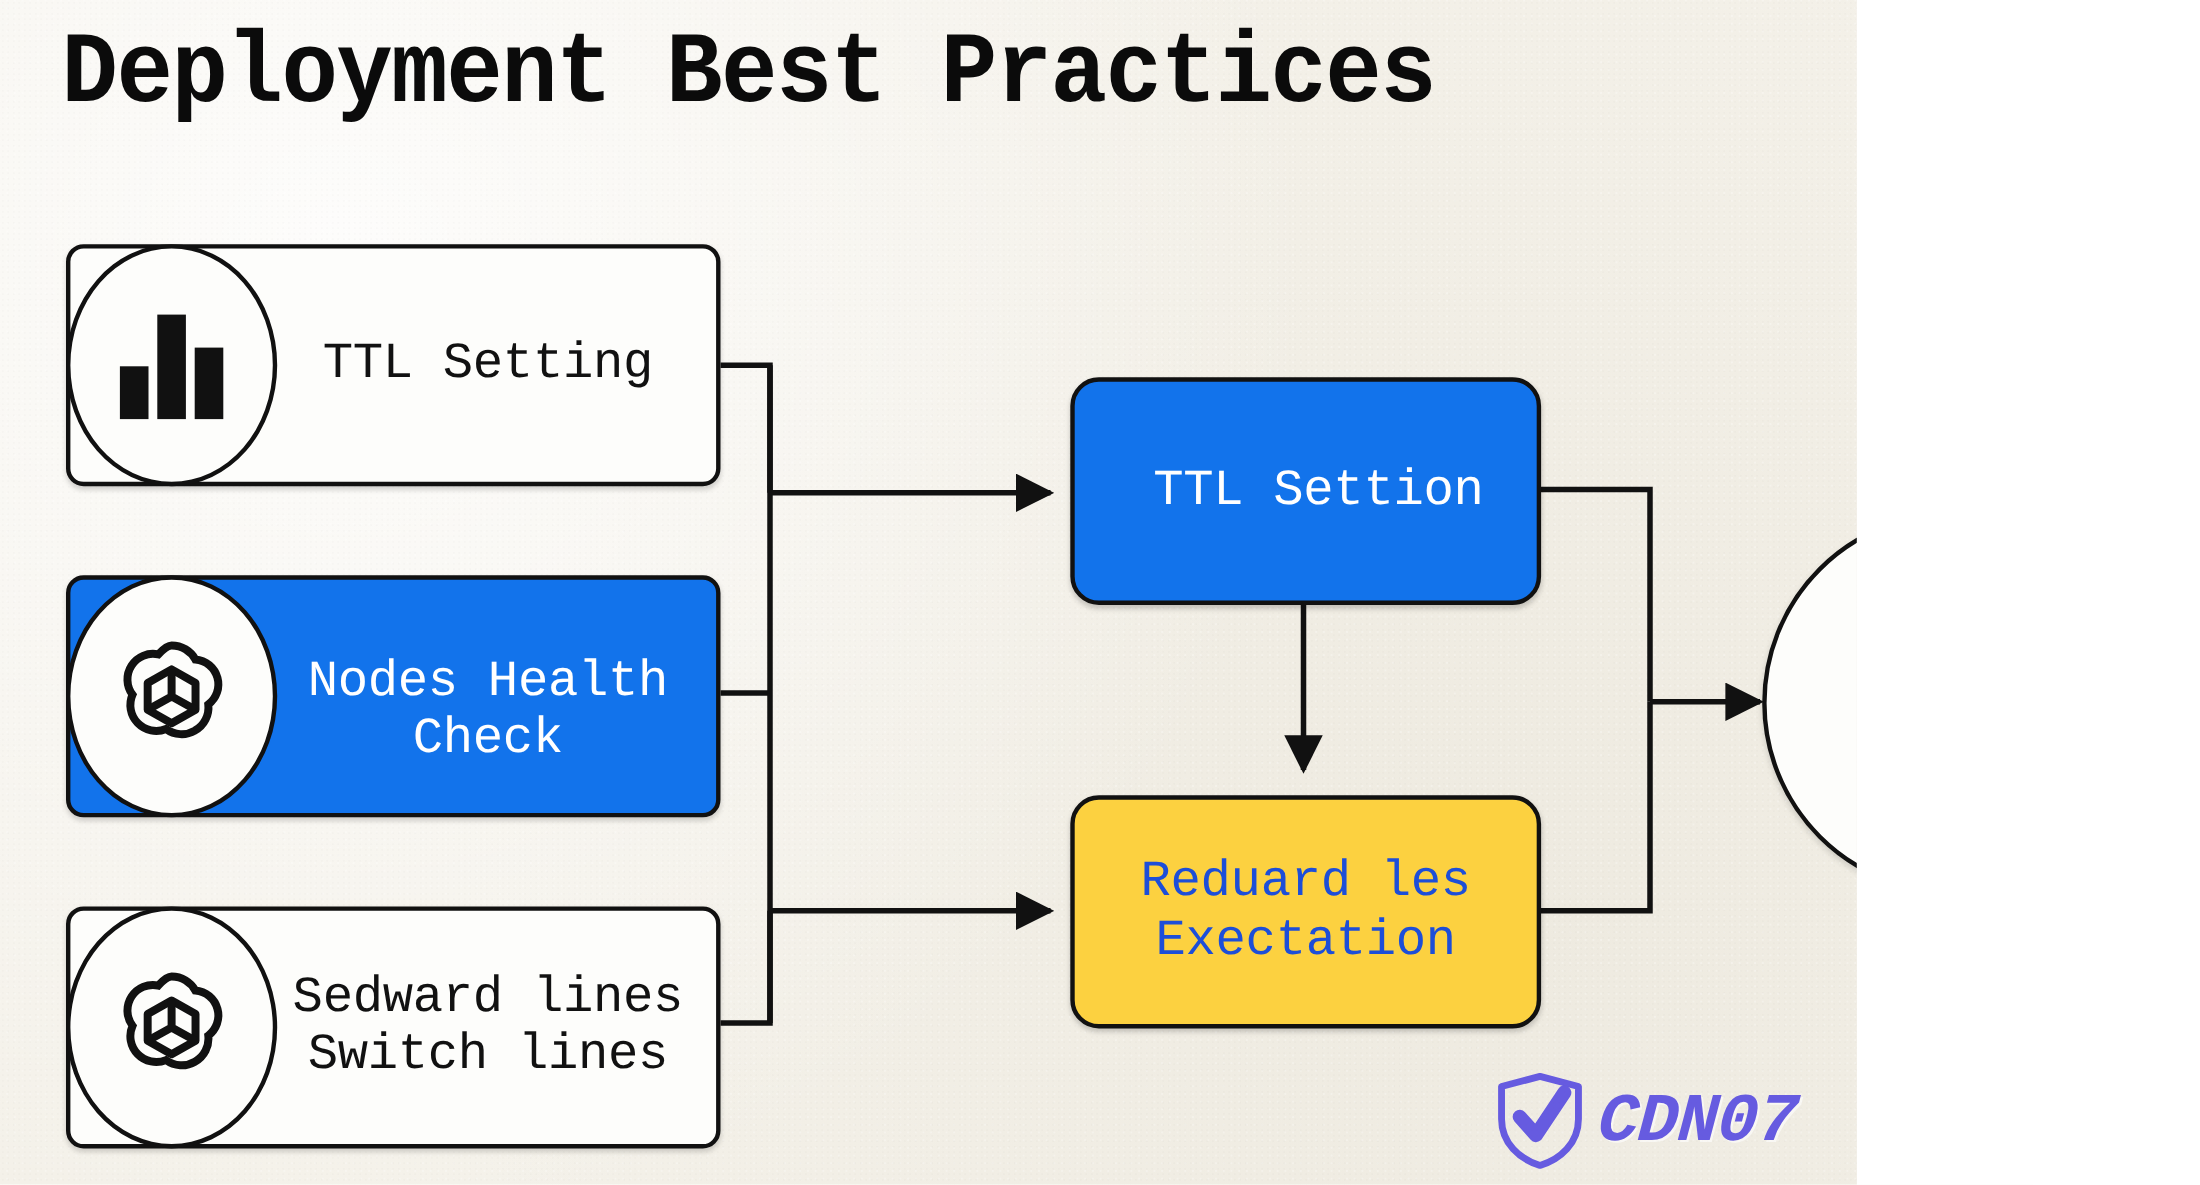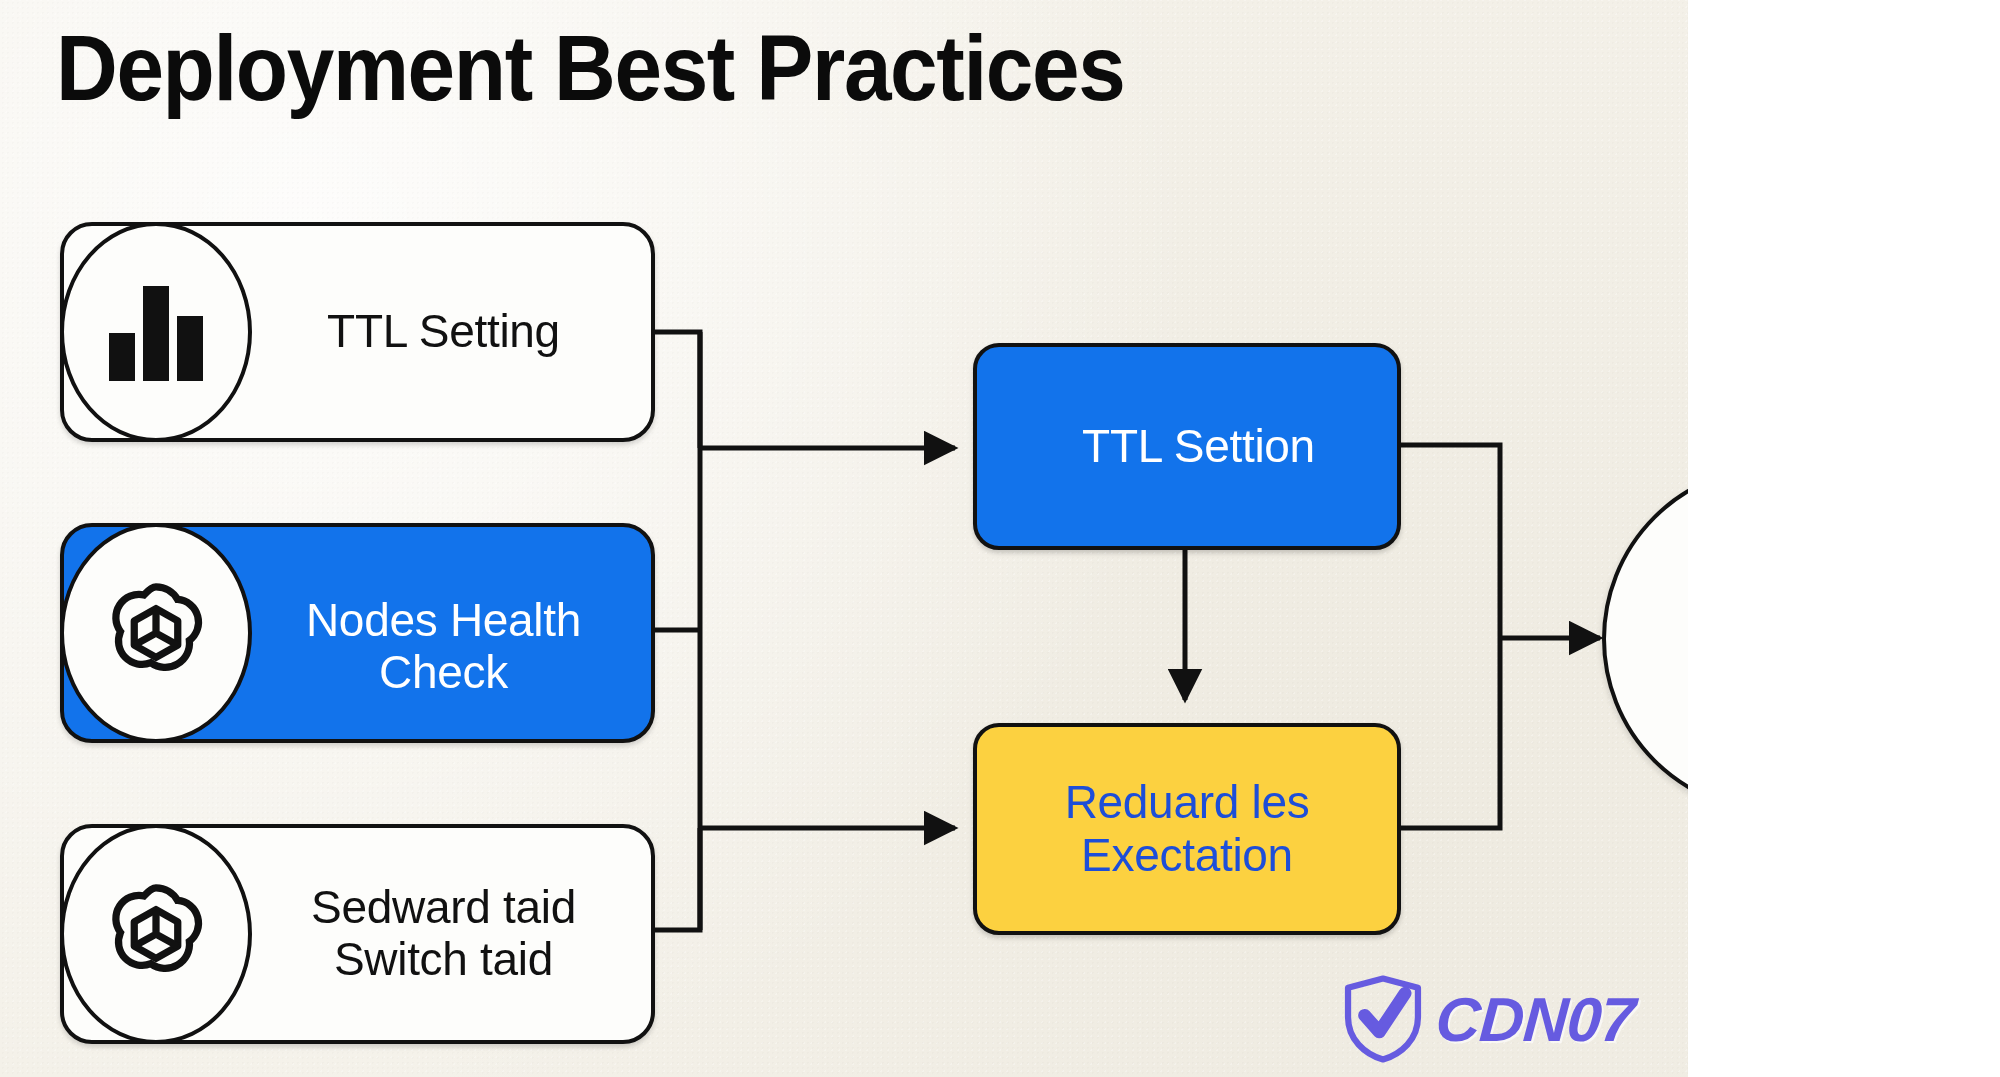--- a/index.html
+++ b/index.html
@@ -9,21 +9,21 @@
   }
   #stage {
     position: relative;
     width: 1688px;
     height: 1077px;
     overflow: hidden;
     background:
       radial-gradient(circle at 18% 22%, rgba(255,255,255,0.85) 0%, rgba(255,255,255,0) 55%),
       radial-gradient(circle at 82% 78%, rgba(236,232,221,0.75) 0%, rgba(255,255,255,0) 60%),
       #f4f1e9;
-    font-family: Liberation Sans, sans-serif;
+    font-family: Liberation Mono, monospace;
     -webkit-font-smoothing: antialiased;
   }
   
   #grain {
     position: absolute;
     inset: 0;
     pointer-events: none;
     opacity: .55;
     background-image:
       radial-gradient(rgba(0,0,0,.035) 1px, transparent 1px),
@@ -52,21 +52,21 @@
     position: absolute;
     inset: 0;
     pointer-events: none;
   }
 
   
   .pill {
     position: absolute;
     box-sizing: border-box;
     border: 4px solid #111111;
-    border-radius: 32px;
+    border-radius: 16px;
     display: flex;
     align-items: center;
     box-shadow: 0 3px 5px rgba(0,0,0,.16);
   }
   .pill .label {
     flex: 1;
     text-align: center;
     font-size: 46px;
     line-height: 1.12;
     font-weight: 400;
@@ -206,21 +206,21 @@
   </div>
 
   <div class="pill light" style="left:60px; top:824px; width:595px; height:220px;">
     <div class="badge">
       <svg width="116" height="116" viewBox="0 0 64 64">
         <path d="M32 6.5c5.1 0 9.6 2.8 11.9 7 5.3.4 9.7 4.1 11.1 9.2 1.4 5-.5 10.3-4.6 13.4.6 5.3-2 10.5-6.7 13.1-4.6 2.7-10.3 2.3-14.5-.8-4.9 2-10.5.8-14.2-3-3.7-3.8-4.7-9.4-2.6-14.2-3.2-4.3-3.4-10.1-.5-14.6 2.9-4.5 8.2-6.7 13.4-5.6C28.1 8 30 6.5 32 6.5z" fill="none" stroke="#111111" stroke-width="4"></path>
         <path d="M32 18.5 44 25.3v13.4L32 45.5 20 38.7V25.3z" fill="none" stroke="#111111" stroke-width="4" stroke-linejoin="round"></path>
         <path d="M32 18.5v13.6l12 6.6M32 32.1l-12 6.6" fill="none" stroke="#111111" stroke-width="4"></path>
       </svg>
     </div>
-    <div class="label" style="margin-left:192px;">Sedward taid Switch taid</div>
+    <div class="label" style="margin-left:192px;">Sedward lines Switch lines</div>
   </div>
 
   <div class="proc blue" style="left:973px; top:343px; width:428px; height:207px;padding-left:23px;">TTL Settion</div>
 
   <div class="proc yellow" style="left:973px; top:723px; width:428px; height:212px;">Reduard les Exectation</div>
 
   <div id="outcome" style="left:1602px; top:465px; width:348px; height:348px;">
     <svg width="200" height="170" viewBox="0 0 100 85">
       <circle cx="33" cy="21" r="13.5" fill="none" stroke="#1273eb" stroke-width="7"></circle>
       <circle cx="66" cy="28" r="9.5" fill="none" stroke="#1273eb" stroke-width="6.5"></circle>

